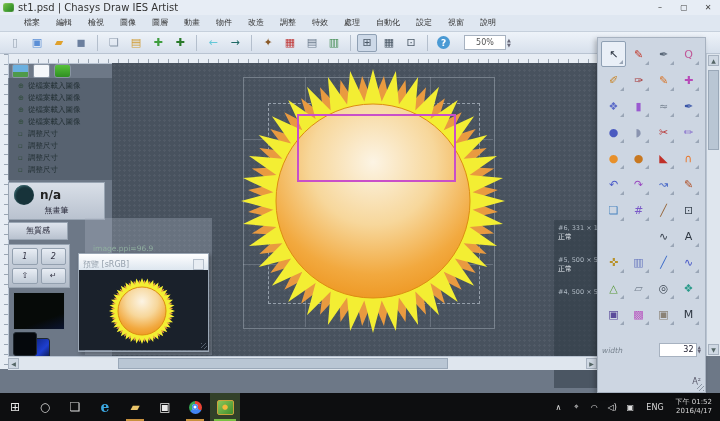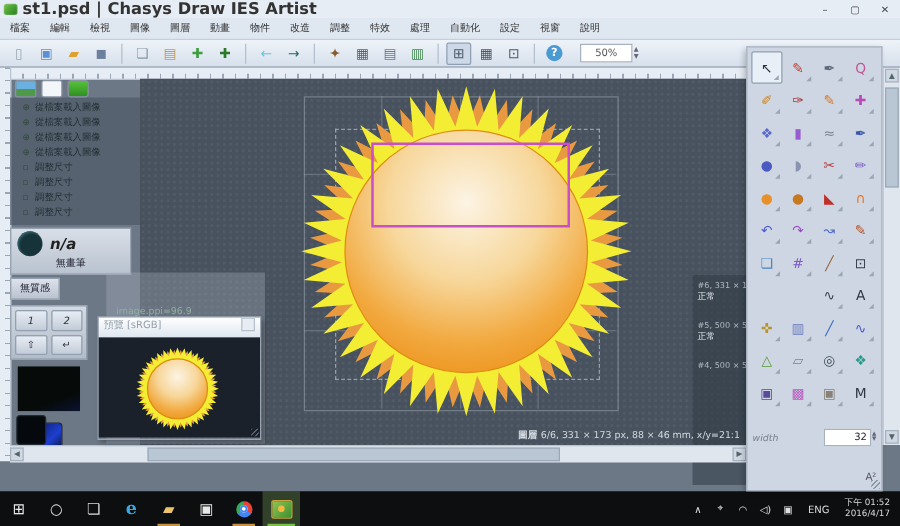--- a/index.html
+++ b/index.html
@@ -5,26 +5,26 @@
   html,body{margin:0;padding:0;background:#222;}
   .screen{position:relative;width:720px;height:421px;overflow:hidden;
     font-family:"DejaVu Sans","Liberation Sans",sans-serif;font-size:8px;color:#333;
     background:#6d7887;user-select:none;}
   
   .titlebar{position:absolute;left:0;top:0;width:720px;height:15px;background:#e7edf5;
     display:flex;align-items:center;border-bottom:1px solid #cdd6e2;}
   .appicon{width:11px;height:9px;margin:0 4px 0 3px;border-radius:2px;
     background:linear-gradient(135deg,#7cc24a 0%,#3f9c2f 60%,#2d7a22 100%);
     box-shadow:inset 0 0 1px #fff;}
-  .title{font-size:13px;color:#333;font-weight:bold;}
+  .title{font-size:10px;color:#333;}
   .wbtns{margin-left:auto;display:flex;}
   .wbtn{width:24px;height:14px;text-align:center;line-height:13px;font-size:8px;color:#444;}
   
   .menubar{position:absolute;left:0;top:15px;width:720px;height:17px;background:#dfe7f1;
-    display:flex;align-items:center;padding-left:0;box-sizing:border-box;
+    display:flex;align-items:center;padding-left:16px;box-sizing:border-box;
     border-bottom:1px solid #c6d0dc;}
   .menu-item{padding:0 8px;font-size:8px;color:#333;line-height:16px;}
   
   .toolbar{position:absolute;left:0;top:32px;width:720px;height:22px;
     background:linear-gradient(#eef3f9,#d7e0ec);display:flex;align-items:center;
     padding-left:4px;box-sizing:border-box;border-bottom:1px solid #b9c4d2;}
   #tb-icons{display:flex;align-items:center;}
   .tb-icon{width:20px;height:18px;display:inline-flex;align-items:center;justify-content:center;
     font-size:11px;border-radius:2px;margin:0 1px;}
   .tb-icon.active{border:1px solid #8fa0b4;background:#cdd9e8;box-sizing:border-box;}
@@ -69,43 +69,43 @@
   .histpanel{position:absolute;left:8px;top:24px;width:106px;height:102px;
     background:rgba(70,80,92,0.55);z-index:5;padding-top:2px;box-sizing:border-box;}
   .hrow{display:flex;align-items:center;height:12px;padding-left:10px;color:#1f2d30;}
   .hrow .hicon{width:10px;font-size:7px;color:#2e4a38;}
   .hrow .hlabel{font-size:7.5px;color:#222f33;}
   .brushpanel{position:absolute;left:8px;top:128px;width:97px;height:38px;z-index:6;
     background:linear-gradient(#d9dfe8,#b9c2cf);border:1px solid #98a4b2;box-sizing:border-box;}
   .brow{display:flex;align-items:center;padding:2px 0 0 5px;}
   .bcircle{width:20px;height:20px;border-radius:50%;background:#17333a;
     box-shadow:inset 1px 1px 2px #3b6a70;}
-  .bna{font-size:12px;font-weight:bold;color:#222;margin-left:6px;font-style:italic;}
+  .bna{font-size:12px;font-weight:bold;color:#222;margin-left:6px;}
   .bname{text-align:center;font-size:8px;color:#223;margin-top:0px;}
-  .texturebtn{position:absolute;left:8px;top:168px;width:40px;height:18px;z-index:6;
+  .texturebtn{position:absolute;left:8px;top:168px;width:60px;height:18px;z-index:6;
     background:linear-gradient(#dde3ec,#b9c2cf);border:1px solid #98a4b2;box-sizing:border-box;
     text-align:center;line-height:16px;font-size:8px;color:#223;}
   .btngrid{position:absolute;left:8px;top:190px;width:62px;height:44px;z-index:6;
     display:grid;grid-template-columns:1fr 1fr;gap:3px;padding:3px;box-sizing:border-box;
     background:linear-gradient(#d3dae4,#b2bcc9);border:1px solid #98a4b2;}
   .pbtn{background:linear-gradient(#e8edf4,#c2ccd8);border:1px solid #93a0af;border-radius:2px;
     display:flex;align-items:center;justify-content:center;font-size:8px;font-style:italic;color:#334;}
   .blackbox{position:absolute;left:13px;top:238px;width:50px;height:36px;z-index:6;
     background:linear-gradient(160deg,#060a08 70%,#0a1430 100%);border:1px solid #6a7684;}
   .swatches{position:absolute;left:13px;top:278px;width:44px;height:30px;z-index:6;}
   .sw{position:absolute;width:22px;height:22px;border:1px solid #202830;border-radius:3px;}
   .sw.fg{left:0;top:0;background:#05080c;z-index:2;}
   .sw.bg2{left:13px;top:6px;background:linear-gradient(135deg,#0a1a66,#1e3fd0 60%,#09102e);z-index:1;}
   
   .ppipanel{position:absolute;left:85px;top:164px;width:127px;height:137px;z-index:7;
     background:rgba(165,176,190,0.35);}
   .ppitext{margin:26px 0 0 8px;font-size:7.5px;color:#8fae9f;}
   .preview{position:absolute;left:78px;top:199px;width:129px;height:97px;z-index:8;
     border:1px solid #9aa6b4;box-shadow:2px 2px 4px rgba(0,0,0,0.3);}
-  .pv-title{height:16px;background:linear-gradient(#ffffff,#dde6ef);display:flex;align-items:flex-start;
+  .pv-title{height:16px;background:linear-gradient(#ffffff,#dde6ef);display:flex;align-items:flex-end;
     padding:0 4px;font-size:8px;color:#95a0ac;}
   .pv-close{margin-left:auto;width:9px;height:9px;background:#e8edf3;border:1px solid #b6c0cc;
     font-size:6px;line-height:8px;text-align:center;color:#889;}
   .pv-body{position:relative;height:80px;background:#1a212b;overflow:hidden;}
   .pv-grip{position:absolute;right:1px;bottom:1px;width:6px;height:6px;
     background:repeating-linear-gradient(135deg,#55606e 0 1px,transparent 1px 3px);}
   .layerspeek{position:absolute;left:554px;top:166px;width:44px;height:168px;z-index:2;
     background:rgba(48,58,70,0.55);padding:4px 0 0 4px;box-sizing:border-box;overflow:hidden;}
   .lp-line{font-size:6.5px;line-height:9px;color:#aeb8c2;white-space:nowrap;}
   .lp-line.strong{color:#e6ebf0;font-size:7px;margin-bottom:14px;}
@@ -264,23 +264,20 @@
                 <stop offset="0.38" stop-color="#f7d79b"></stop>
                 <stop offset="0.68" stop-color="#f2a93f"></stop>
                 <stop offset="1" stop-color="#ea8708"></stop>
               </radialGradient>
             </defs>
             <polygon points="143.9,8.1 150.2,35.5 165.5,11.9 166.9,40.0 186.0,19.3 182.5,47.3 204.9,30.3 196.6,57.2 221.7,44.3 208.8,69.4 235.7,61.1 218.7,83.5 246.7,80.0 226.0,99.1 254.1,100.5 230.5,115.8 257.9,122.1 232.0,133.0 257.9,143.9 230.5,150.2 254.1,165.5 226.0,166.9 246.7,186.0 218.7,182.5 235.7,204.9 208.8,196.6 221.7,221.7 196.6,208.8 204.9,235.7 182.5,218.7 186.0,246.7 166.9,226.0 165.5,254.1 150.2,230.5 143.9,257.9 133.0,232.0 122.1,257.9 115.8,230.5 100.5,254.1 99.1,226.0 80.0,246.7 83.5,218.7 61.1,235.7 69.4,208.8 44.3,221.7 57.2,196.6 30.3,204.9 47.3,182.5 19.3,186.0 40.0,166.9 11.9,165.5 35.5,150.2 8.1,143.9 34.0,133.0 8.1,122.1 35.5,115.8 11.9,100.5 40.0,99.1 19.3,80.0 47.3,83.5 30.3,61.1 57.2,69.4 44.3,44.3 69.4,57.2 61.1,30.3 83.5,47.3 80.0,19.3 99.1,40.0 100.5,11.9 115.8,35.5 122.1,8.1 133.0,34.0" fill="#e99a40"></polygon>
             <polygon points="133.0,1.0 141.7,33.4 155.9,3.0 158.9,36.4 178.1,9.0 175.3,42.4 199.0,18.7 190.4,51.1 217.8,31.9 203.7,62.3 234.1,48.2 214.9,75.6 247.3,67.0 223.6,90.7 257.0,87.9 229.6,107.1 263.0,110.1 232.6,124.3 265.0,133.0 232.6,141.7 263.0,155.9 229.6,158.9 257.0,178.1 223.6,175.3 247.3,199.0 214.9,190.4 234.1,217.8 203.7,203.7 217.8,234.1 190.4,214.9 199.0,247.3 175.3,223.6 178.1,257.0 158.9,229.6 155.9,263.0 141.7,232.6 133.0,265.0 124.3,232.6 110.1,263.0 107.1,229.6 87.9,257.0 90.7,223.6 67.0,247.3 75.6,214.9 48.2,234.1 62.3,203.7 31.9,217.8 51.1,190.4 18.7,199.0 42.4,175.3 9.0,178.1 36.4,158.9 3.0,155.9 33.4,141.7 1.0,133.0 33.4,124.3 3.0,110.1 36.4,107.1 9.0,87.9 42.4,90.7 18.7,67.0 51.1,75.6 31.9,48.2 62.3,62.3 48.2,31.9 75.6,51.1 67.0,18.7 90.7,42.4 87.9,9.0 107.1,36.4 110.1,3.0 124.3,33.4" fill="#f3ee33"></polygon>
             <circle cx="133" cy="133" r="97" fill="url(#sunGradMain)" stroke="#dd8d12" stroke-width="1"></circle>
           </svg></div>
       <div class="magenta"></div>
-      <div class="cstatus">
-        <b>圖層</b><span>6/6, 331 × 173 px, 88 × 46 mm, x/y=21:1</span>
-      </div>
     </div>
 
     <div class="topicons">
       <span class="ti img"></span>
       <span class="ti white"></span>
       <span class="ti clip"></span>
     </div>
     <div class="histpanel" id="histpanel">
         <div class="hrow">
           <span class="hicon">⊕</span>

